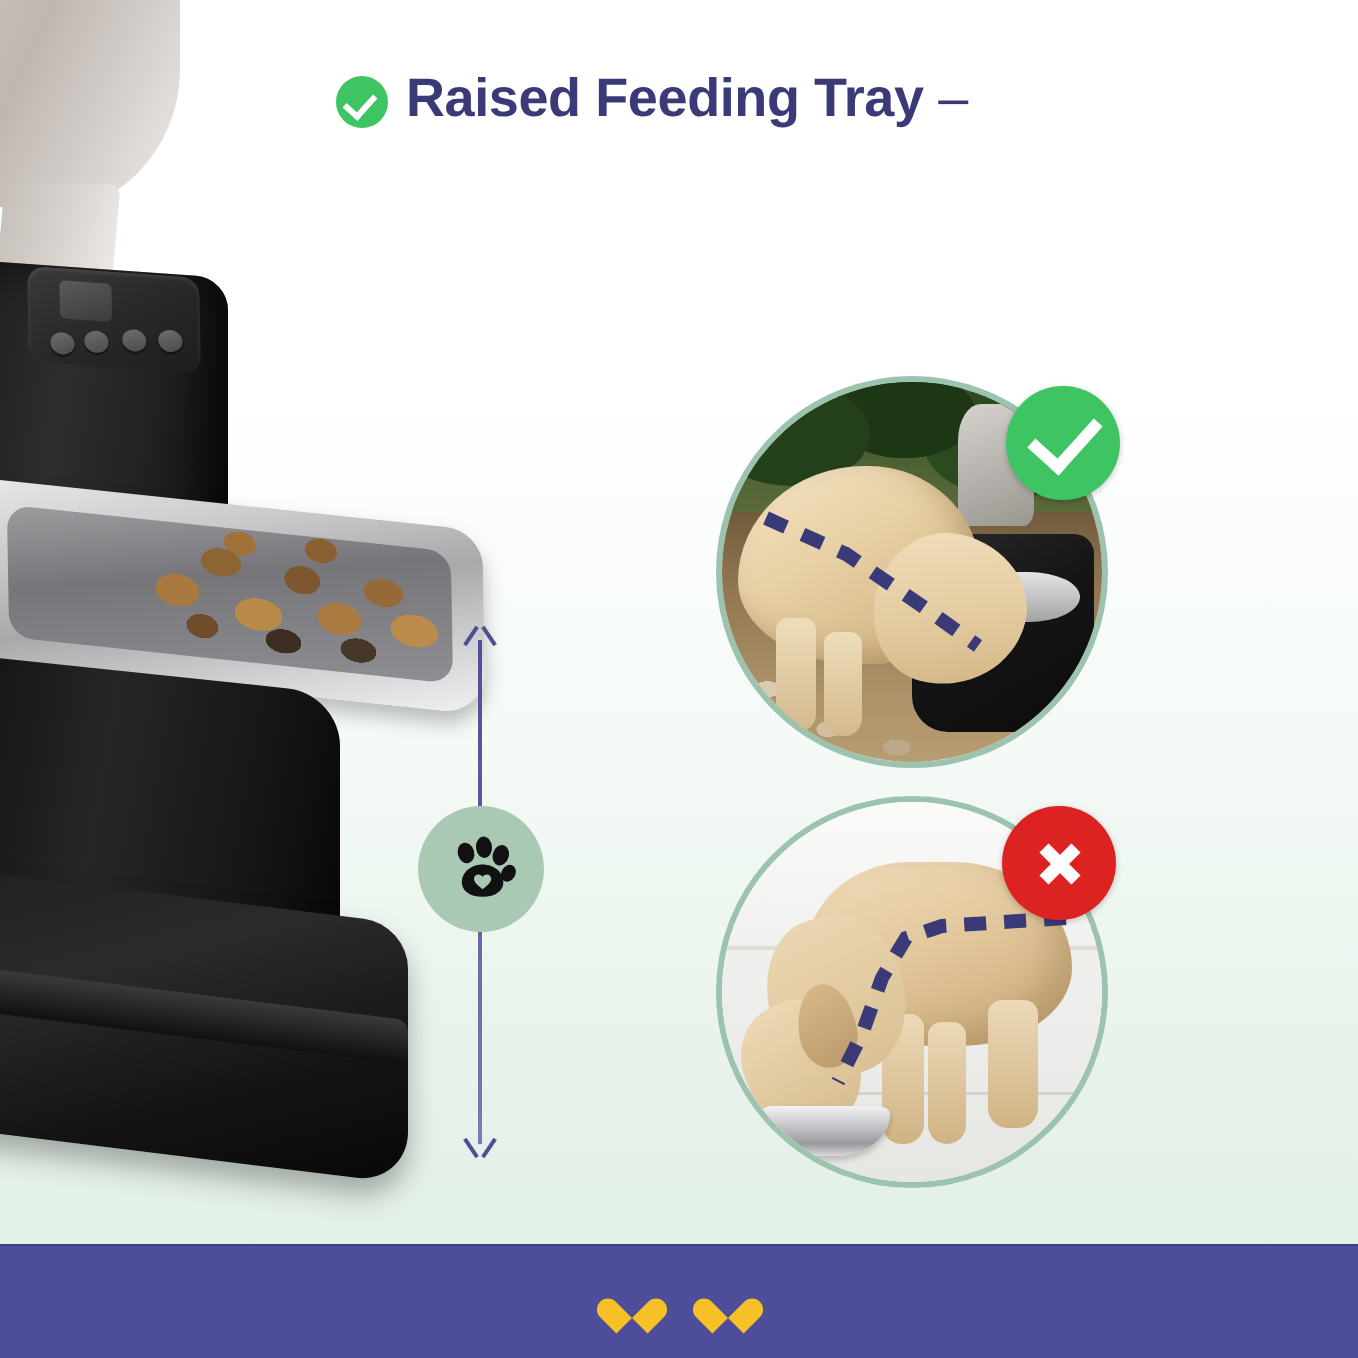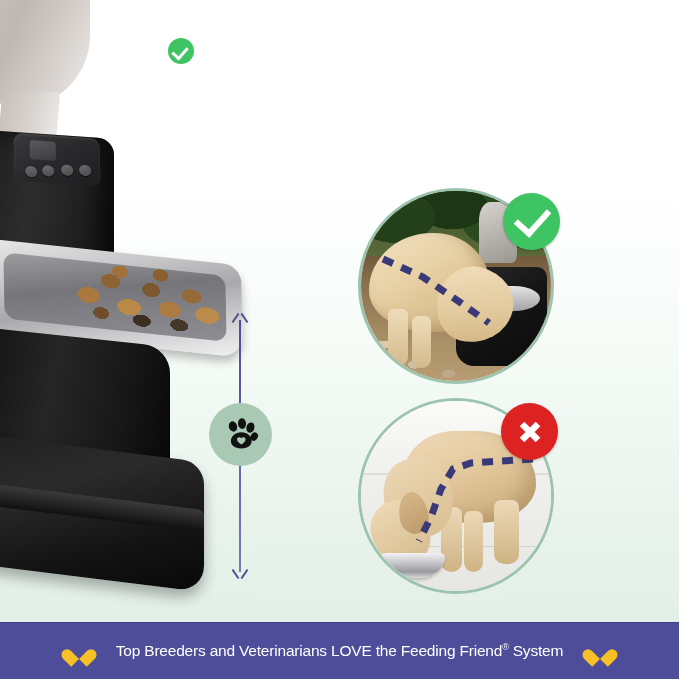--- a/index.html
+++ b/index.html
@@ -328,20 +328,23 @@
     </div>
     <div class="kibble"></div>
     <div class="pedestal"></div>
     <div class="base-mat"></div>
     <div class="base-lip"></div>
   </div>
 
   <div class="headline">
     <div class="headline-row">
       <span class="check-mini"></span>
+      <div class="h-title">
+        <span>Raised Feeding Tray</span><span class="dash"> –</span>
+      </div>
     </div>
   </div>
 
   <div class="arrow-wrap">
     <div class="arrow-line"></div>
     <div class="arrow-head up"></div>
     <div class="arrow-head down"></div>
   </div>
   <div class="paw-badge">
     <svg width="36" height="36" viewBox="0 0 36 36">
@@ -392,17 +395,16 @@
     </div>
   </div>
   <div class="badge no">
     <svg width="30" height="30" viewBox="0 0 30 30">
       <path d="M7 7 L23 23 M23 7 L7 23" stroke="#ffffff" stroke-width="6.5" stroke-linecap="butt"></path>
     </svg>
   </div>
 
   <div class="banner">
     <span class="heart"></span>
-    <span class="banner-text"><span>Top Breeders and Veterinarians LOVE the Feeding Friend</span><sup>®</sup><span> System</span></span>
     <span class="heart"></span>
   </div>
 
 </div>
 
 </body></html>

